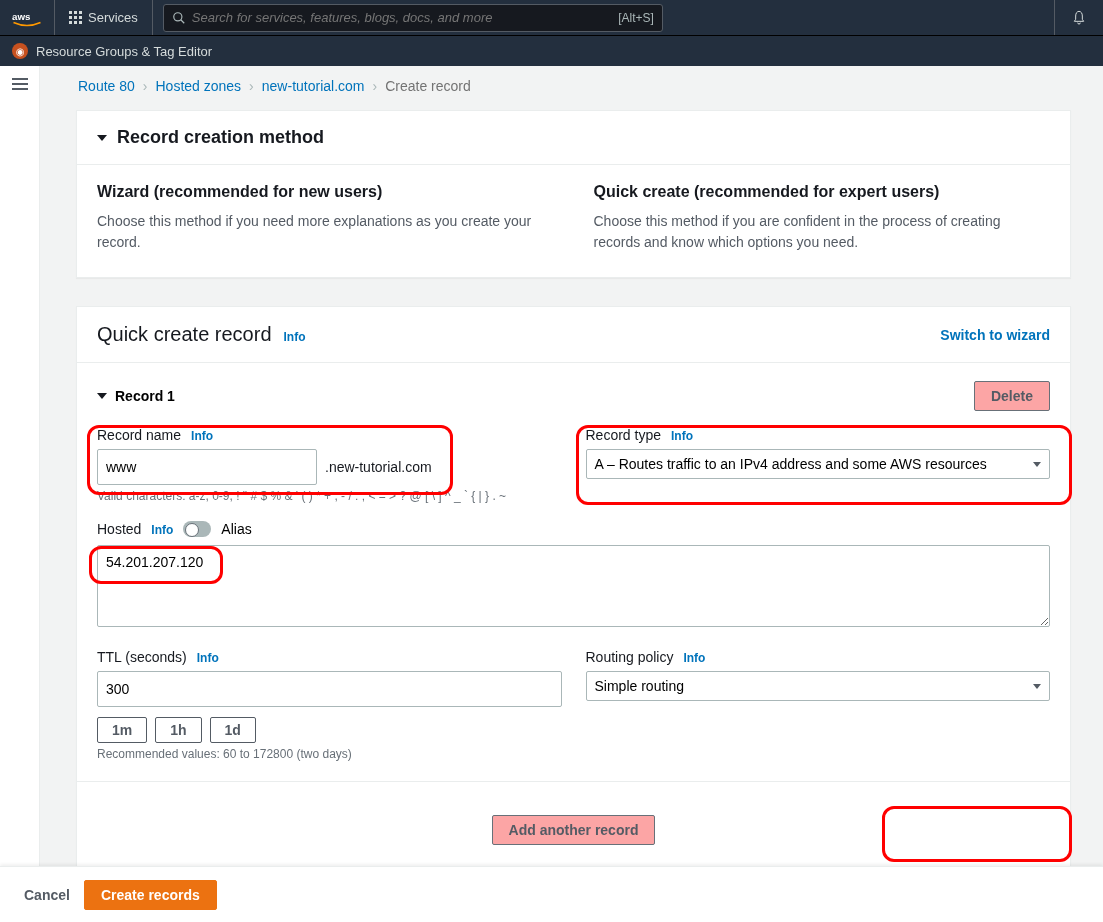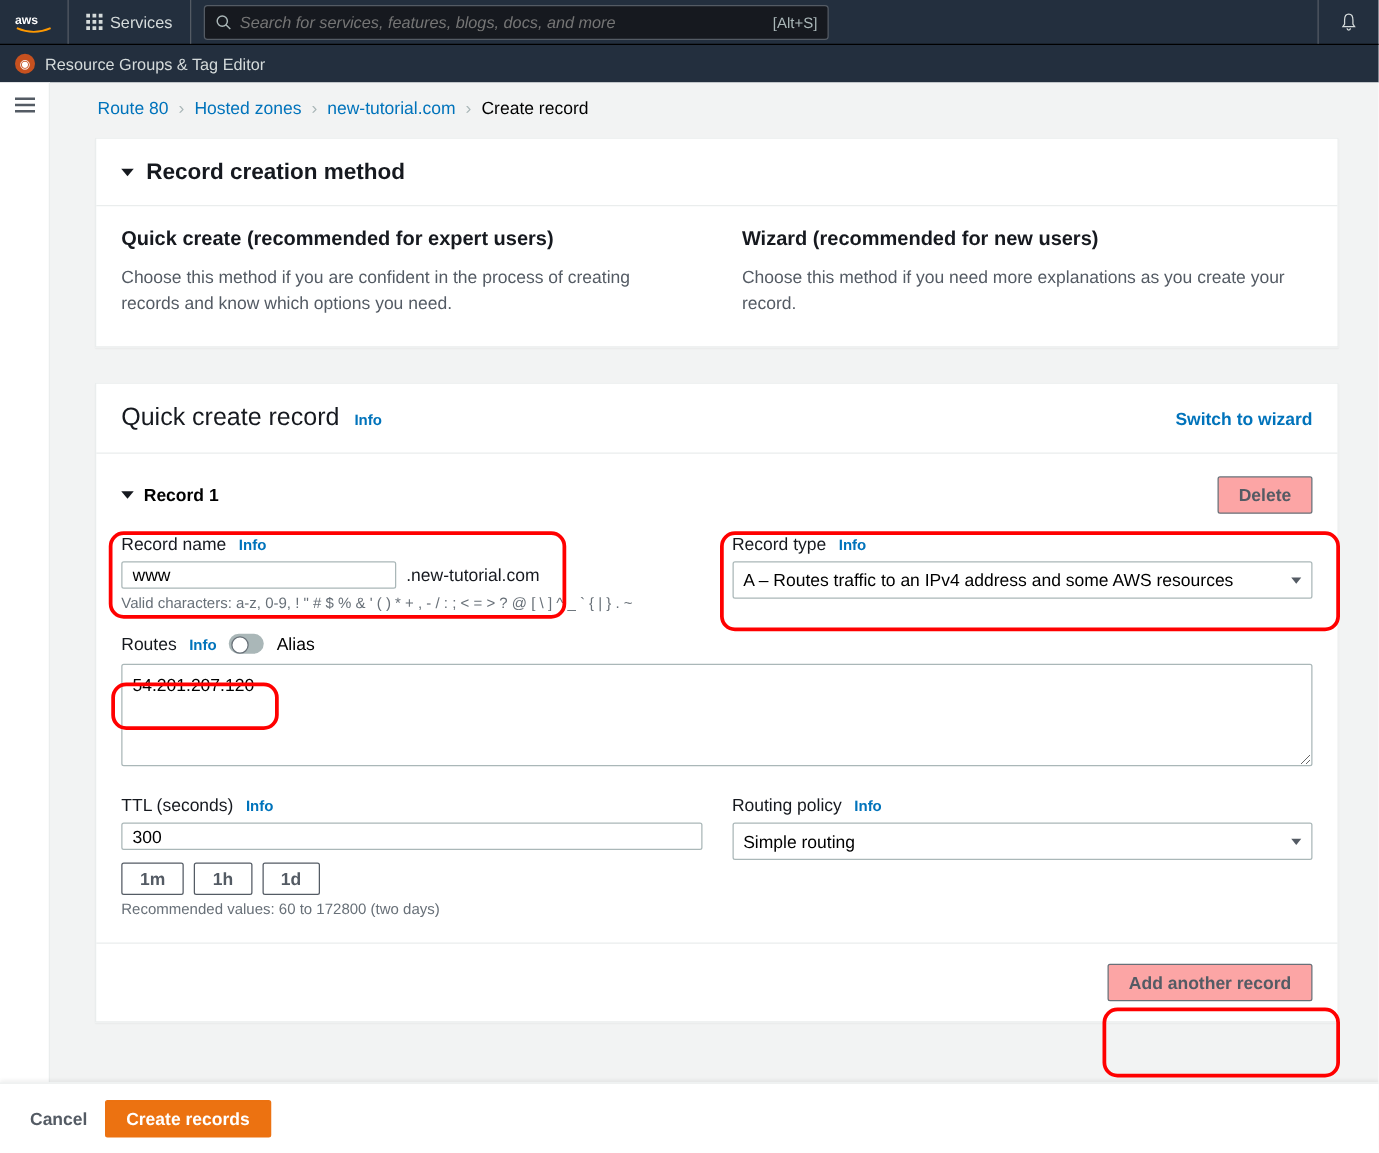--- a/index.html
+++ b/index.html
@@ -23,21 +23,21 @@
 
   .body-wrap { display:flex; height: calc(922px - 66px - 56px); background: #f2f3f3; }
   .sidebar-toggle { width: 40px; background: #fff; border-right: 1px solid #eaeded; display:flex; justify-content:center; padding-top:12px; }
   .hamburger { width:16px; display:flex; flex-direction:column; gap:3px; cursor:pointer;}
   .hamburger span { height:2px; background:#545b64; }
 
   .content { flex:1; padding: 12px 32px 20px 36px; overflow-y:auto; }
   .breadcrumb { display:flex; gap:8px; align-items:center; font-size:14px; margin-bottom:16px; margin-left: 2px; }
   .breadcrumb a { color:#0073bb; text-decoration:none; }
   .breadcrumb .sep { color:#aab7b8; }
-  .breadcrumb .current { color:#000000; }
+  .breadcrumb .current { color:#737373; }
 
   .panel { background:#fff; border:1px solid #eaeded; box-shadow:0 1px 1px rgba(0,0,0,0.04); margin-bottom:28px; }
   .panel-header { padding:16px 20px; display:flex; align-items:center; gap:10px; }
   .panel-title { font-size:18px; font-weight:700; color:#16191f; }
   .caret { width:0; height:0; border-left:5px solid transparent; border-right:5px solid transparent; border-top:6px solid #16191f; display:inline-block;}
   .panel-columns { display:flex; border-top:1px solid #eaeded; }
   .panel-col { flex:1; padding:18px 20px 24px; }
   .panel-col h3 { font-size:16px; font-weight:700; color:#16191f; margin-bottom:10px; }
   .panel-col p { font-size:14px; color:#545b64; line-height:1.5; }
 
@@ -49,36 +49,36 @@
 
   .record-section { padding:18px 20px 0; }
   .record-head { display:flex; align-items:center; justify-content:space-between; margin-bottom:16px; }
   .record-head-left { display:flex; align-items:center; gap:8px; font-weight:700; font-size:14px; }
   .btn { background:#fca5a5; border:1px solid #687078; padding:6px 16px; font-size:14px; color:#545b64; cursor:pointer; border-radius:2px; font-weight:700;}
   .btn-orange { background:#ec7211; border-color:#ec7211; color:#fff; }
 
   .form-row { display:flex; gap:24px; }
   .form-col { flex:1; }
   .field-label { font-size:14px; color:#16191f; margin-bottom:6px; display:flex; gap:10px; align-items:baseline;}
-  .input { border:1px solid #aab7b8; padding:4px 8px; font-size:14px; height:22px; border-radius:2px; background:#fff; }
+  .input { border:1px solid #aab7b8; padding:4px 8px; font-size:14px; height:36px; border-radius:2px; background:#fff; }
   .suffix { font-size:14px; color:#16191f; margin-left:8px; }
   .hint { font-size:12px; color:#687078; margin-top:4px; }
 
   .select { border:1px solid #aab7b8; padding:4px 8px; height:30px; font-size:14px; width:100%; display:flex; align-items:center; justify-content:space-between; background:#fff; border-radius:2px; cursor:pointer;}
   .select .sel-caret { width:0; height:0; border-left:4px solid transparent; border-right:4px solid transparent; border-top:5px solid #545b64;}
 
   .toggle-row { display:flex; align-items:center; gap:10px; margin-top:18px; margin-bottom:8px;}
   .toggle { width:28px; height:16px; background:#aab7b8; border-radius:8px; position:relative; cursor:pointer;}
   .toggle::after { content:""; position:absolute; width:12px; height:12px; background:#fff; border-radius:50%; top:2px; left:2px; border:1px solid #687078;}
   .textarea { width:100%; border:1px solid #aab7b8; padding:8px; font-size:14px; height:82px; border-radius:2px; resize:both; }
 
   .ttl-btns { display:flex; gap:8px; margin-top:10px;}
   .ttl-btns button { border:1px solid #545b64; background:#fff; padding:4px 14px; font-size:14px; cursor:pointer; border-radius:2px; font-weight:700; color:#545b64;}
 
-  .section-footer { border-top:1px solid #eaeded; padding:16px 20px; display:flex; justify-content:flex-end; margin-top:20px;}
+  .section-footer { border-top:1px solid #eaeded; padding:33px 20px; display:flex; justify-content:center; margin-top:20px;}
 
   
   .hl { border:3px solid #ff0000; border-radius:12px; position:absolute; pointer-events:none; }
 
   .bottom-bar { position:absolute; bottom:0; left:0; right:0; height:56px; background:#fff; border-top:1px solid #eaeded; display:flex; align-items:center; padding:0 24px; gap:14px; box-shadow:0 -2px 3px rgba(0,0,0,0.06);}
   .cancel-link { color:#545b64; font-size:14px; font-weight:700; cursor:pointer; }
 </style>
 </head>
 <body>
 
@@ -145,26 +145,26 @@
       <span class="current">Create record</span>
     </div>
 
     <div class="panel">
       <div class="panel-header">
         <span class="caret"></span>
         <span class="panel-title">Record creation method</span>
       </div>
       <div class="panel-columns">
         <div class="panel-col">
+          <h3>Wizard (recommended for new users)</h3>
+          <p>Choose this method if you need more explanations as you create your record.</p>
+        </div>
+        <div class="panel-col">
           <h3>Quick create (recommended for expert users)</h3>
           <p>Choose this method if you are confident in the process of creating records and know which options you need.</p>
-        </div>
-        <div class="panel-col">
-          <h3>Wizard (recommended for new users)</h3>
-          <p>Choose this method if you need more explanations as you create your record.</p>
         </div>
       </div>
     </div>
 
     <div class="panel">
       <div class="qc-header">
         <div class="qc-header-left">
           <span class="qc-title">Quick create record</span>
           <a class="info-link">Info</a>
         </div>
@@ -199,21 +199,21 @@
             </div>
             <div class="select">
               <span>A – Routes traffic to an IPv4 address and some AWS resources</span>
               <span class="sel-caret"></span>
             </div>
           </div>
         </div>
 
         <div class="toggle-row">
           <span class="field-label" style="margin:0;">
-            <span>Routes</span>
+            <span>Hosted</span>
             <a class="info-link">Info</a>
           </span>
           <span class="toggle"></span>
           <span style="font-size:14px;">Alias</span>
         </div>
         <textarea class="textarea" id="value-ta" style="">54.201.207.120</textarea>
 
         <div class="form-row" style="margin-top:18px;justify-content:flex-end;">
           <div class="form-col">
             <div class="field-label">

